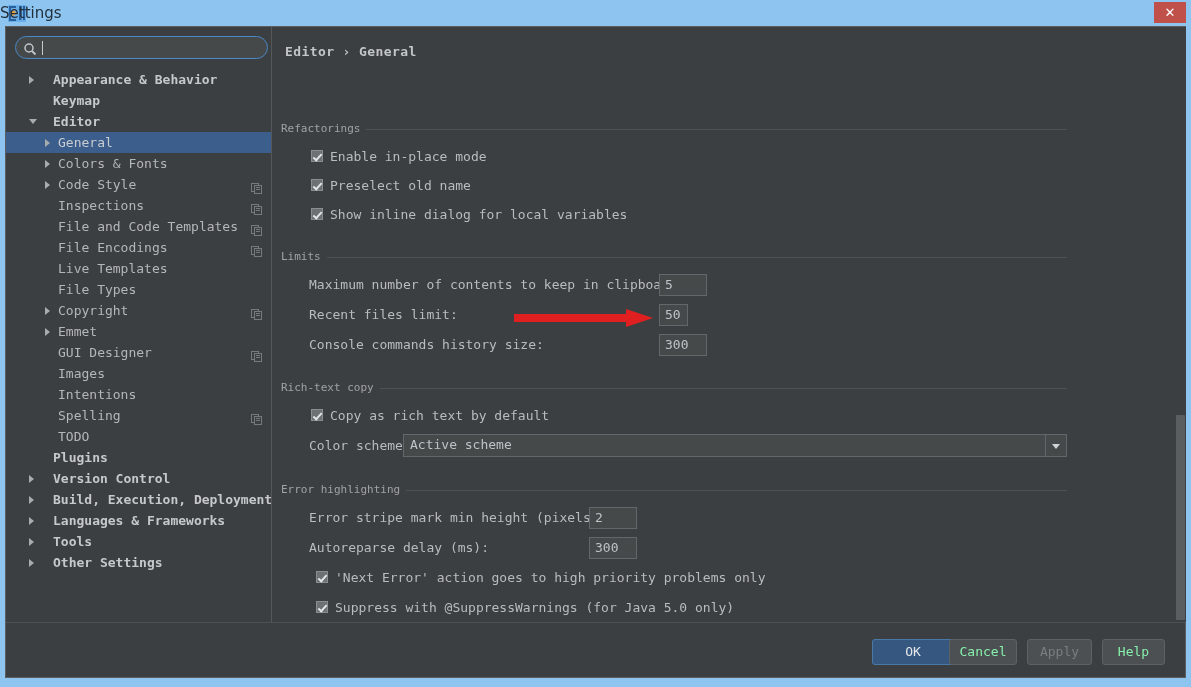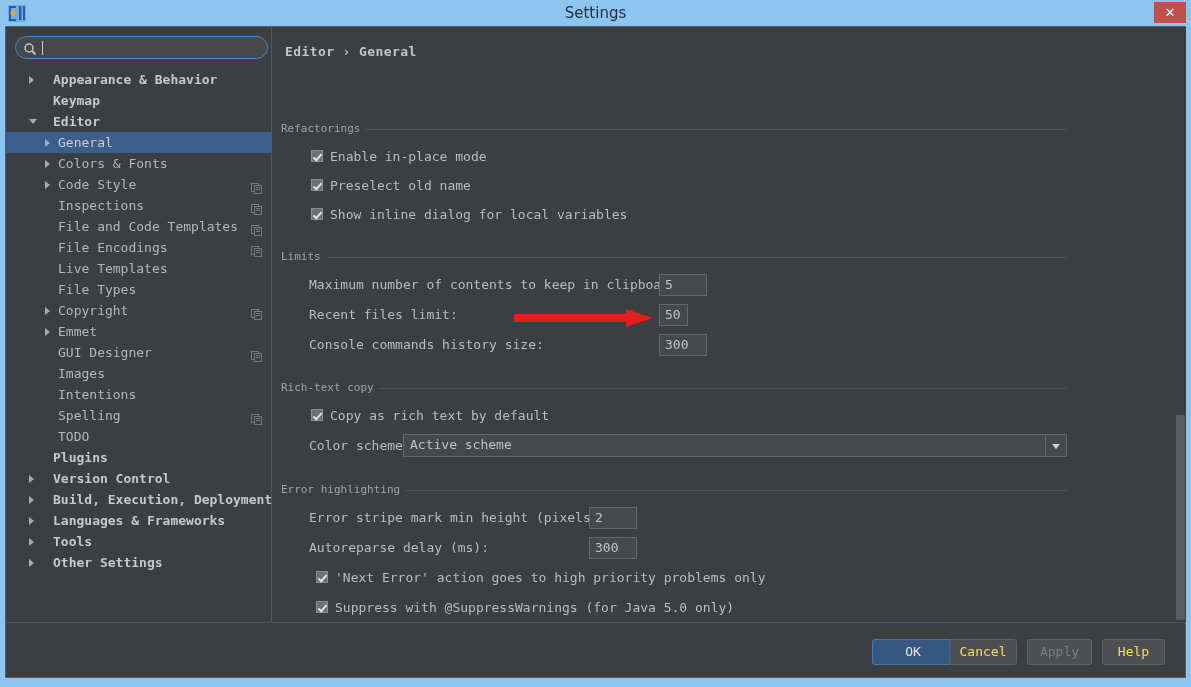--- a/index.html
+++ b/index.html
@@ -29,21 +29,21 @@
     width: 1191px;
     height: 26px;
     background: #8ec5f0;
   }
   .title-text {
     position: absolute;
     left: 0; top: 0;
     width: 1191px;
     height: 26px;
     line-height: 26px;
-    text-align: center;
+    text-align: left;
     font-family: "DejaVu Sans", sans-serif;
     font-size: 15px;
     color: #23303c;
   }
   .app-icon {
     position: absolute;
     left: 8px; top: 5px;
     width: 18px; height: 17px;
   }
   .close-btn {
@@ -292,21 +292,21 @@
     box-sizing: border-box;
   }
   .btn {
     position: absolute;
     top: 16px;
     height: 26px;
     background: #4c5052;
     border: 1px solid #5e6264;
     border-radius: 3px;
     box-sizing: border-box;
-    color: #fde047;
+    color: #86efac;
     font-family: "DejaVu Sans Mono", monospace;
     font-size: 13px;
     line-height: 24px;
     text-align: center;
     cursor: pointer;
   }
   .btn.primary {
     background: #365880;
     border-color: #4a79a8;
     color: #e4e7ea;

